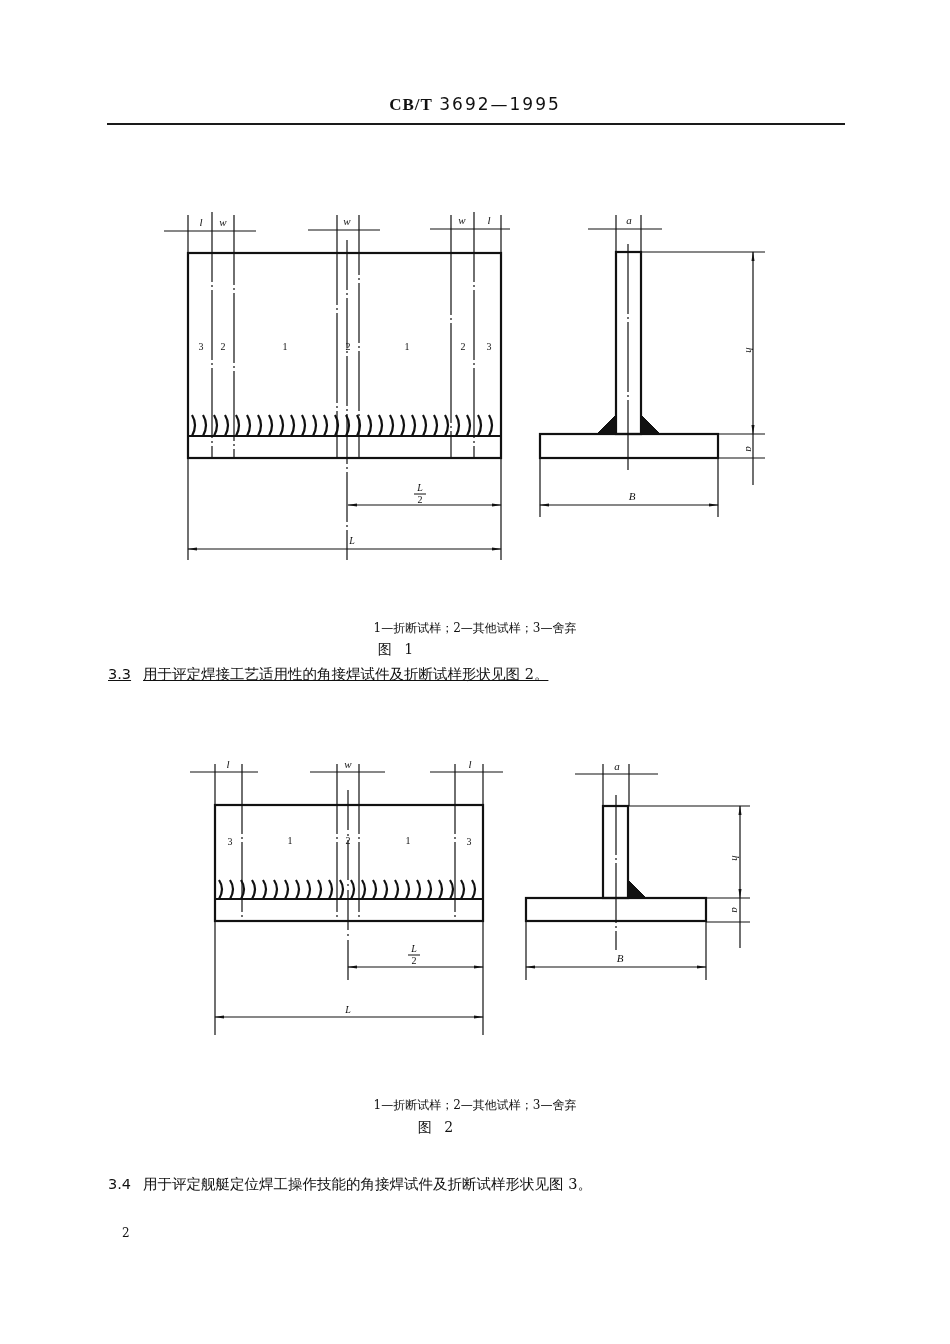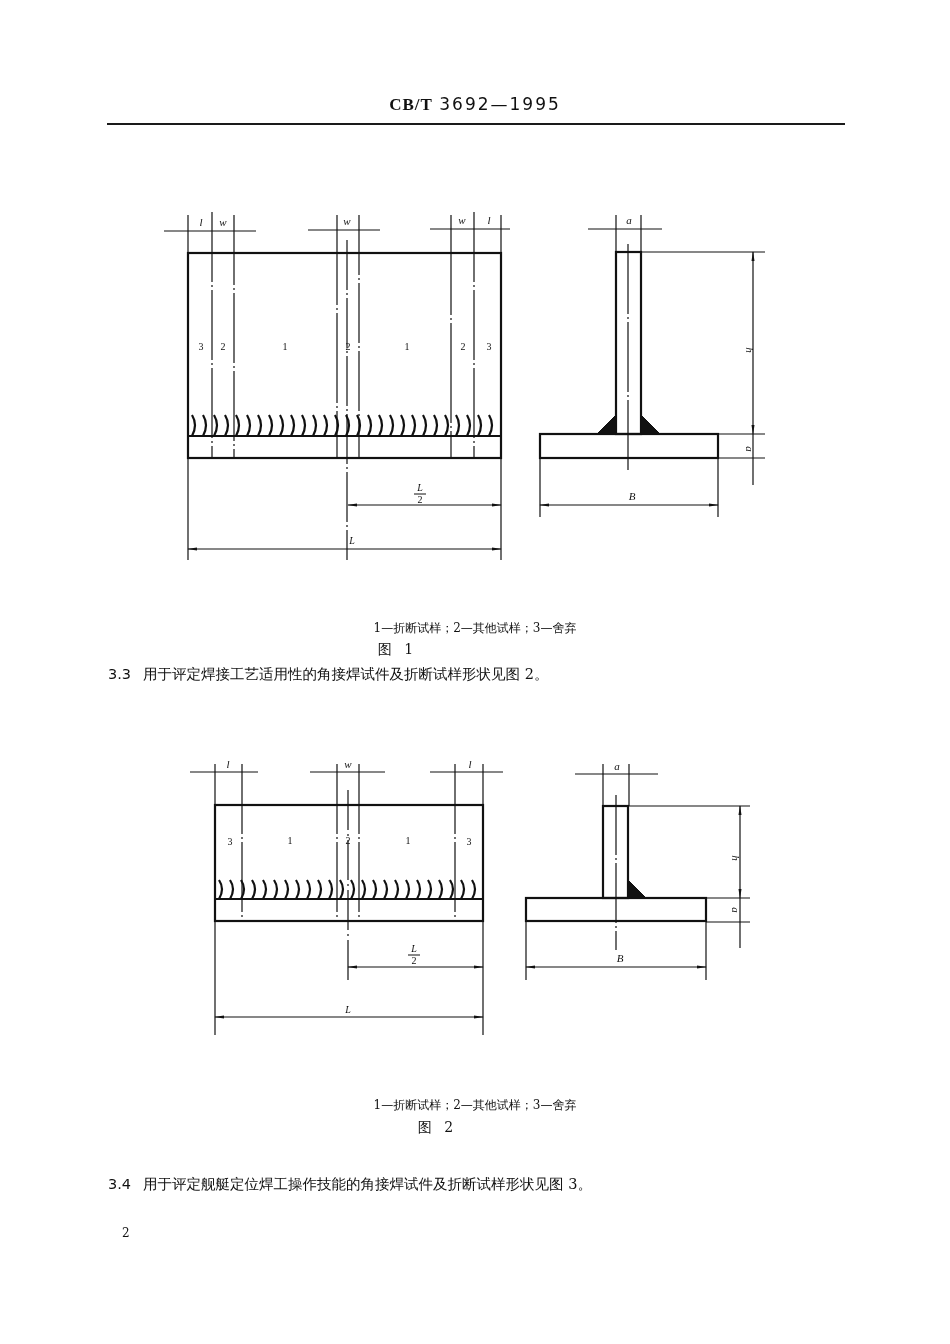--- a/index.html
+++ b/index.html
@@ -188,21 +188,21 @@
     <text x="617" y="770">a</text>
     <text x="732" y="858" transform="rotate(90 732 858)">h</text>
     <text x="732" y="910" transform="rotate(90 732 910)">a</text>
     <text x="620" y="962">B</text>
   </g>
 </svg>
 
 <div class="abs caption" style="top:620px;">1—折断试样；2—其他试样；3—舍弃</div>
 <div class="abs fig-label" style="top:641px;">图 1</div>
 
-<div class="abs para" style="top:665px;">
+<div class="abs para" style="top:665px;text-decoration:underline;">
   <span class="clause">3.3</span><span>用于评定焊接工艺适用性的角接焊试件及折断试样形状见图 2。</span>
 </div>
 
 <div class="abs caption" style="top:1097px;">1—折断试样；2—其他试样；3—舍弃</div>
 <div class="abs fig-label" style="top:1119px;padding-left:40px;">图 2</div>
 
 <div class="abs para" style="top:1144px;margin-top:31px;">
   <span class="clause">3.4</span><span>用于评定舰艇定位焊工操作技能的角接焊试件及折断试样形状见图 3。</span>
 </div>
 

